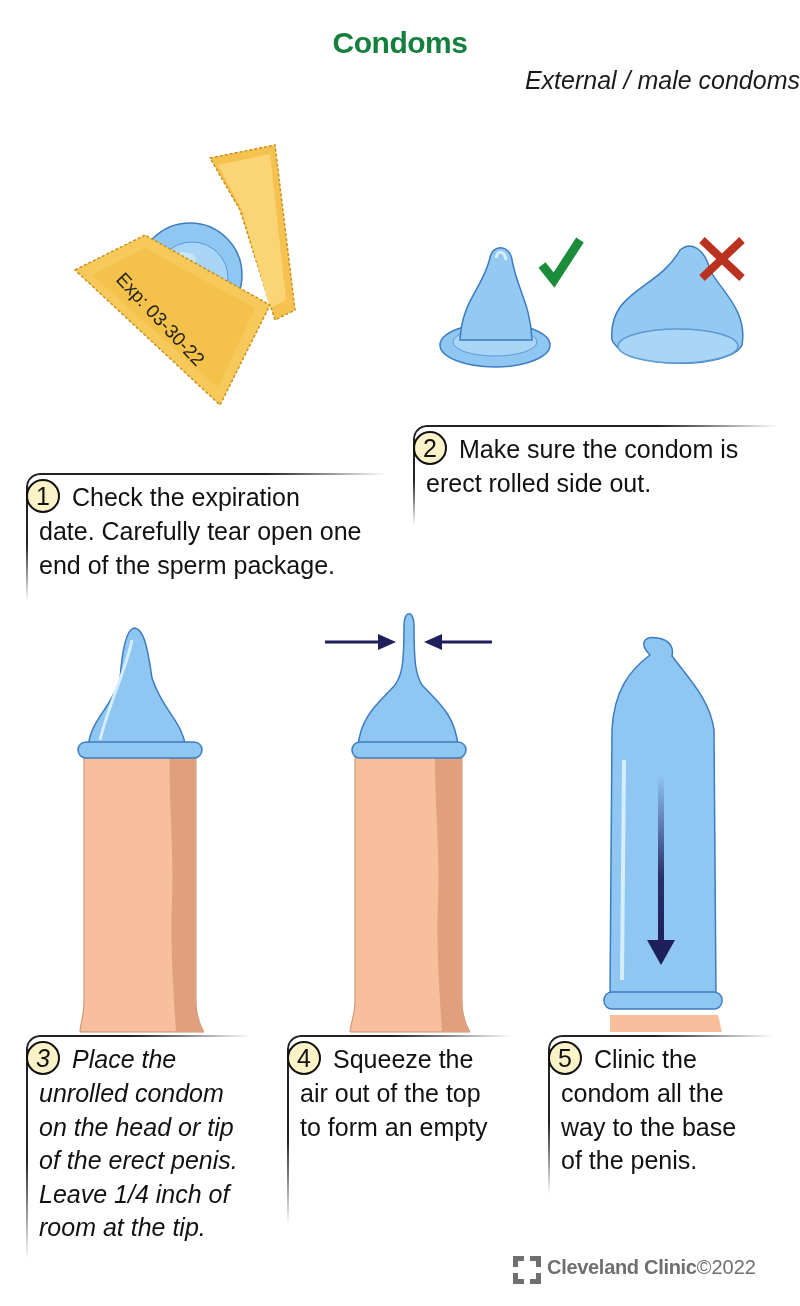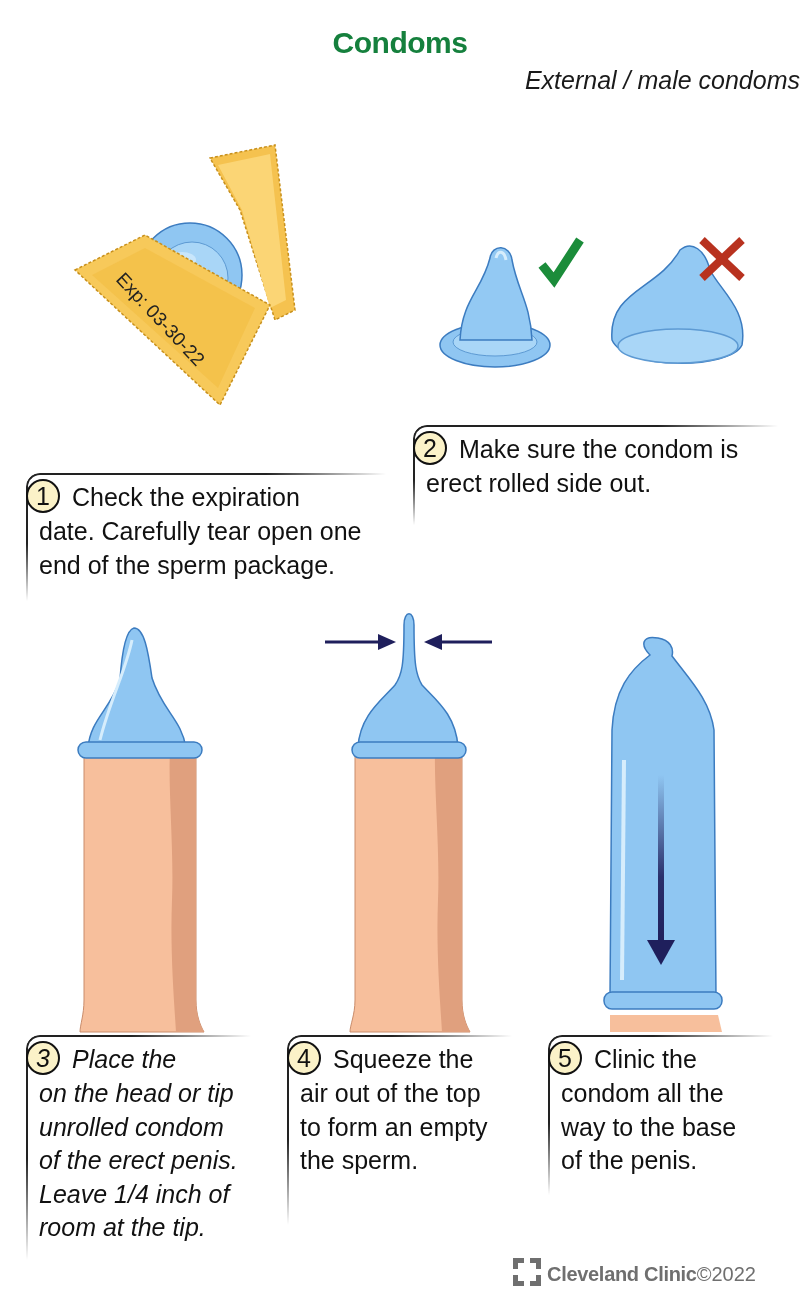--- a/index.html
+++ b/index.html
@@ -14,21 +14,21 @@
   .caption { position: absolute; }
   .caption .bracket { position: absolute; left: 0; top: 0; width: 100%; height: 100%;
     border-top: 2px solid #222; border-left: 2px solid #222; border-top-left-radius: 14px;
     -webkit-mask-image: linear-gradient(to bottom, #000 0%, #000 55%, transparent 100%);
     mask-image: linear-gradient(to bottom, #000 0%, #000 55%, transparent 100%); }
   .caption .bracket::after { content: ""; position: absolute; right: 0; top: -2px; width: 120px; height: 2px; background: linear-gradient(to right, rgba(255,255,255,0), #fff); }
   .caption .text { position: absolute; left: 13px; top: 8px; font-size: 25px; line-height: 33.5px; color: #111; }
   .caption .num { display: inline-block; width: 34px; height: 34px; border-radius: 50%; border: 2px solid #111; background: #fbf2c8;
     text-align: center; line-height: 30px; font-size: 25px; margin-left: -13px; margin-right: 12px; vertical-align: top; position: relative; top: -2px; }
 
-  .footer { position: absolute; top: 1256px; left: 513px; height: 30px; display: flex; align-items: flex-end; color: #6f6f6f; }
+  .footer { position: absolute; top: 1256px; left: 513px; height: 30px; display: flex; align-items: flex-start; color: #6f6f6f; }
   .footer .logo { width: 28px; height: 28px; margin-right: 6px; }
   .footer .brand { font-size: 20px; font-weight: bold; letter-spacing: -0.3px; }
   .footer .copy { font-size: 20px; }
 </style>
 </head>
 <body>
 
 <div class="title">Condoms</div>
 <div class="subtitle">External / male condoms</div>
 
@@ -119,35 +119,34 @@
   <div class="text">
     <div><span class="num">2</span><span>Make sure the condom is</span></div>
     <div>erect rolled side out.</div>
   </div>
 </div>
 
 <div class="caption" style="left:26px;top:1035px;width:225px;height:225px;font-style:italic;">
   <div class="bracket"></div>
   <div class="text">
     <div><span class="num">3</span><span>Place the</span></div>
+    <div>unrolled condom</div>
     <div>on the head or tip</div>
-    <div>unrolled condom</div>
     <div>of the erect penis.</div>
     <div>Leave 1/4 inch of</div>
     <div>room at the tip.</div>
   </div>
 </div>
 
 <div class="caption" style="left:287px;top:1035px;width:225px;height:190px;">
   <div class="bracket"></div>
   <div class="text">
     <div><span class="num">4</span><span>Squeeze the</span></div>
     <div>air out of the top</div>
     <div>to form an empty</div>
-    <div>the sperm.</div>
   </div>
 </div>
 
 <div class="caption" style="left:548px;top:1035px;width:225px;height:160px;">
   <div class="bracket"></div>
   <div class="text">
     <div><span class="num">5</span><span>Clinic the</span></div>
     <div>condom all the</div>
     <div>way to the base</div>
     <div>of the penis.</div>

